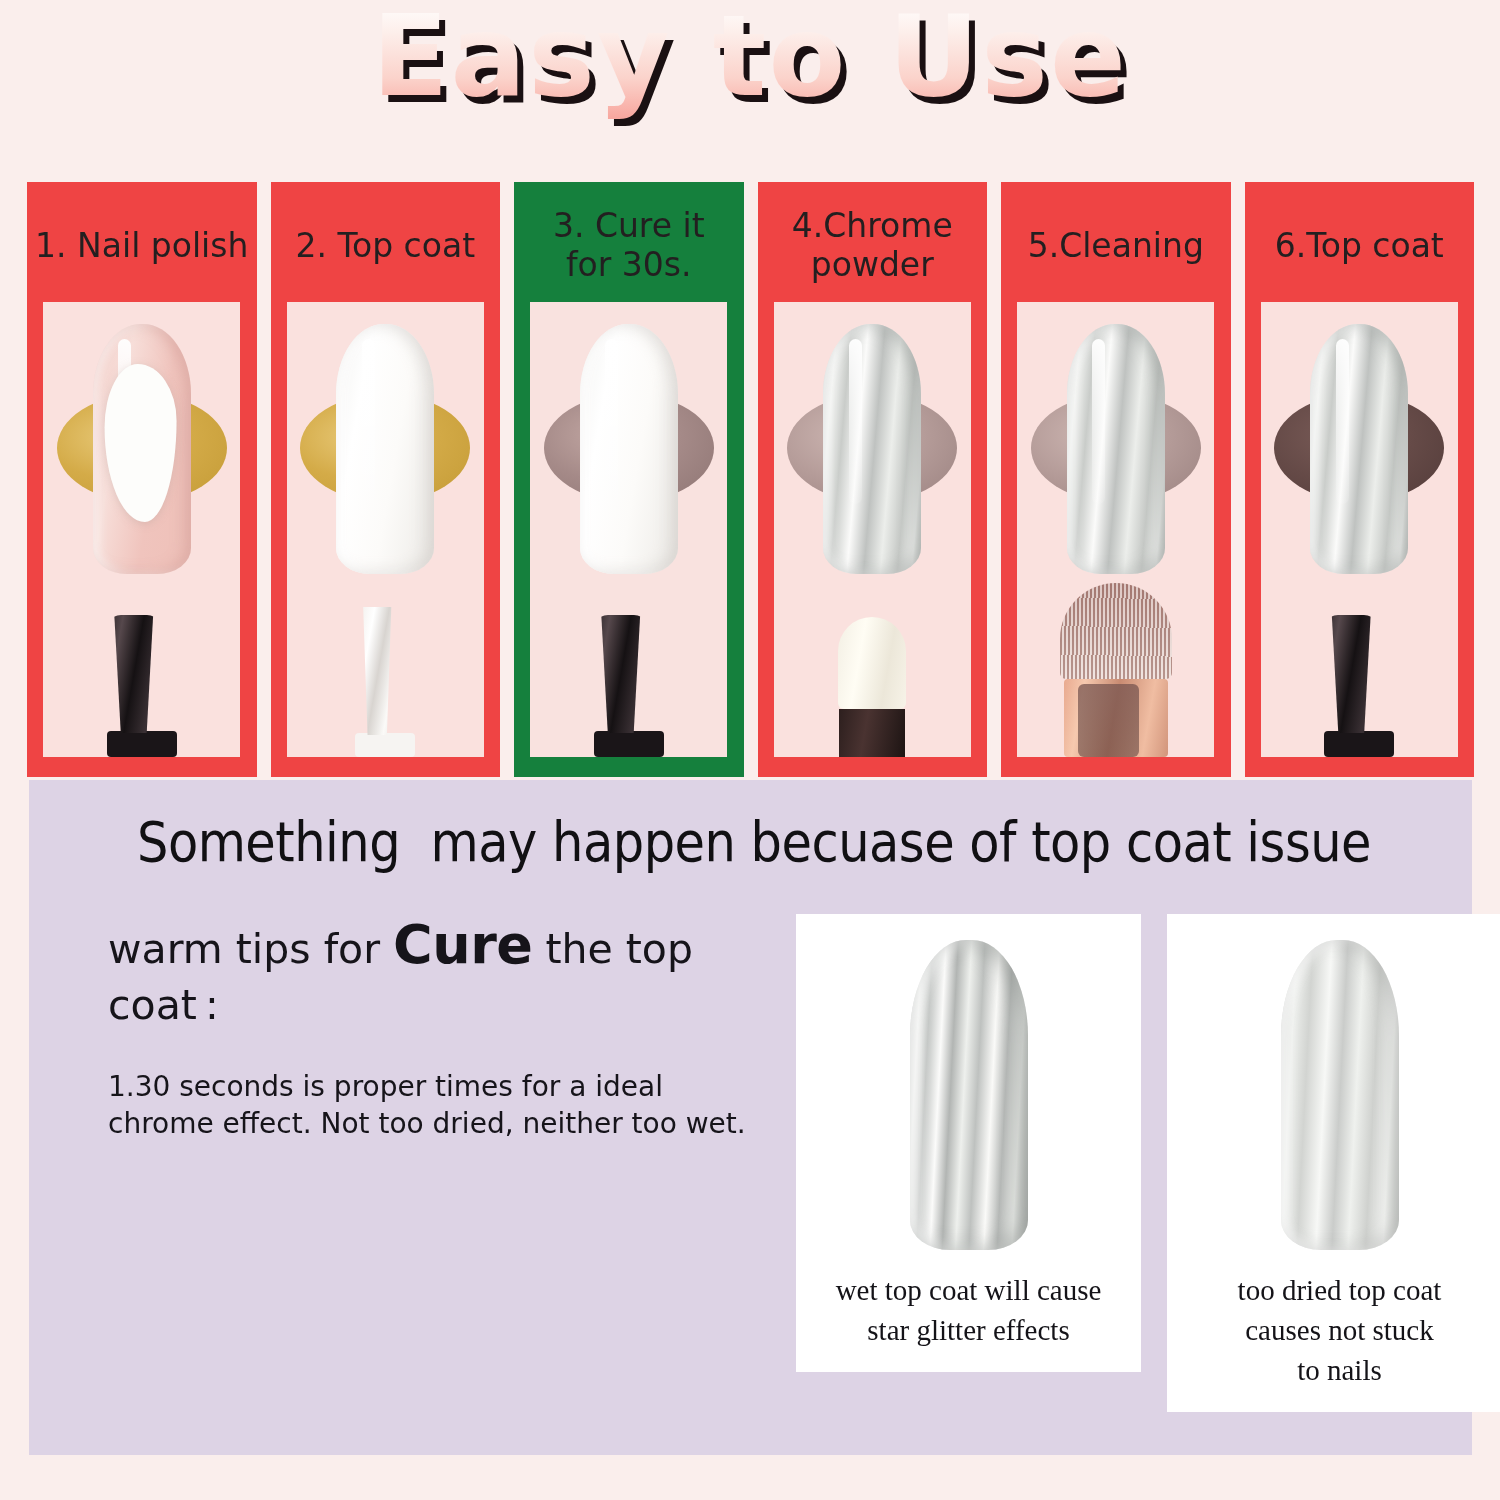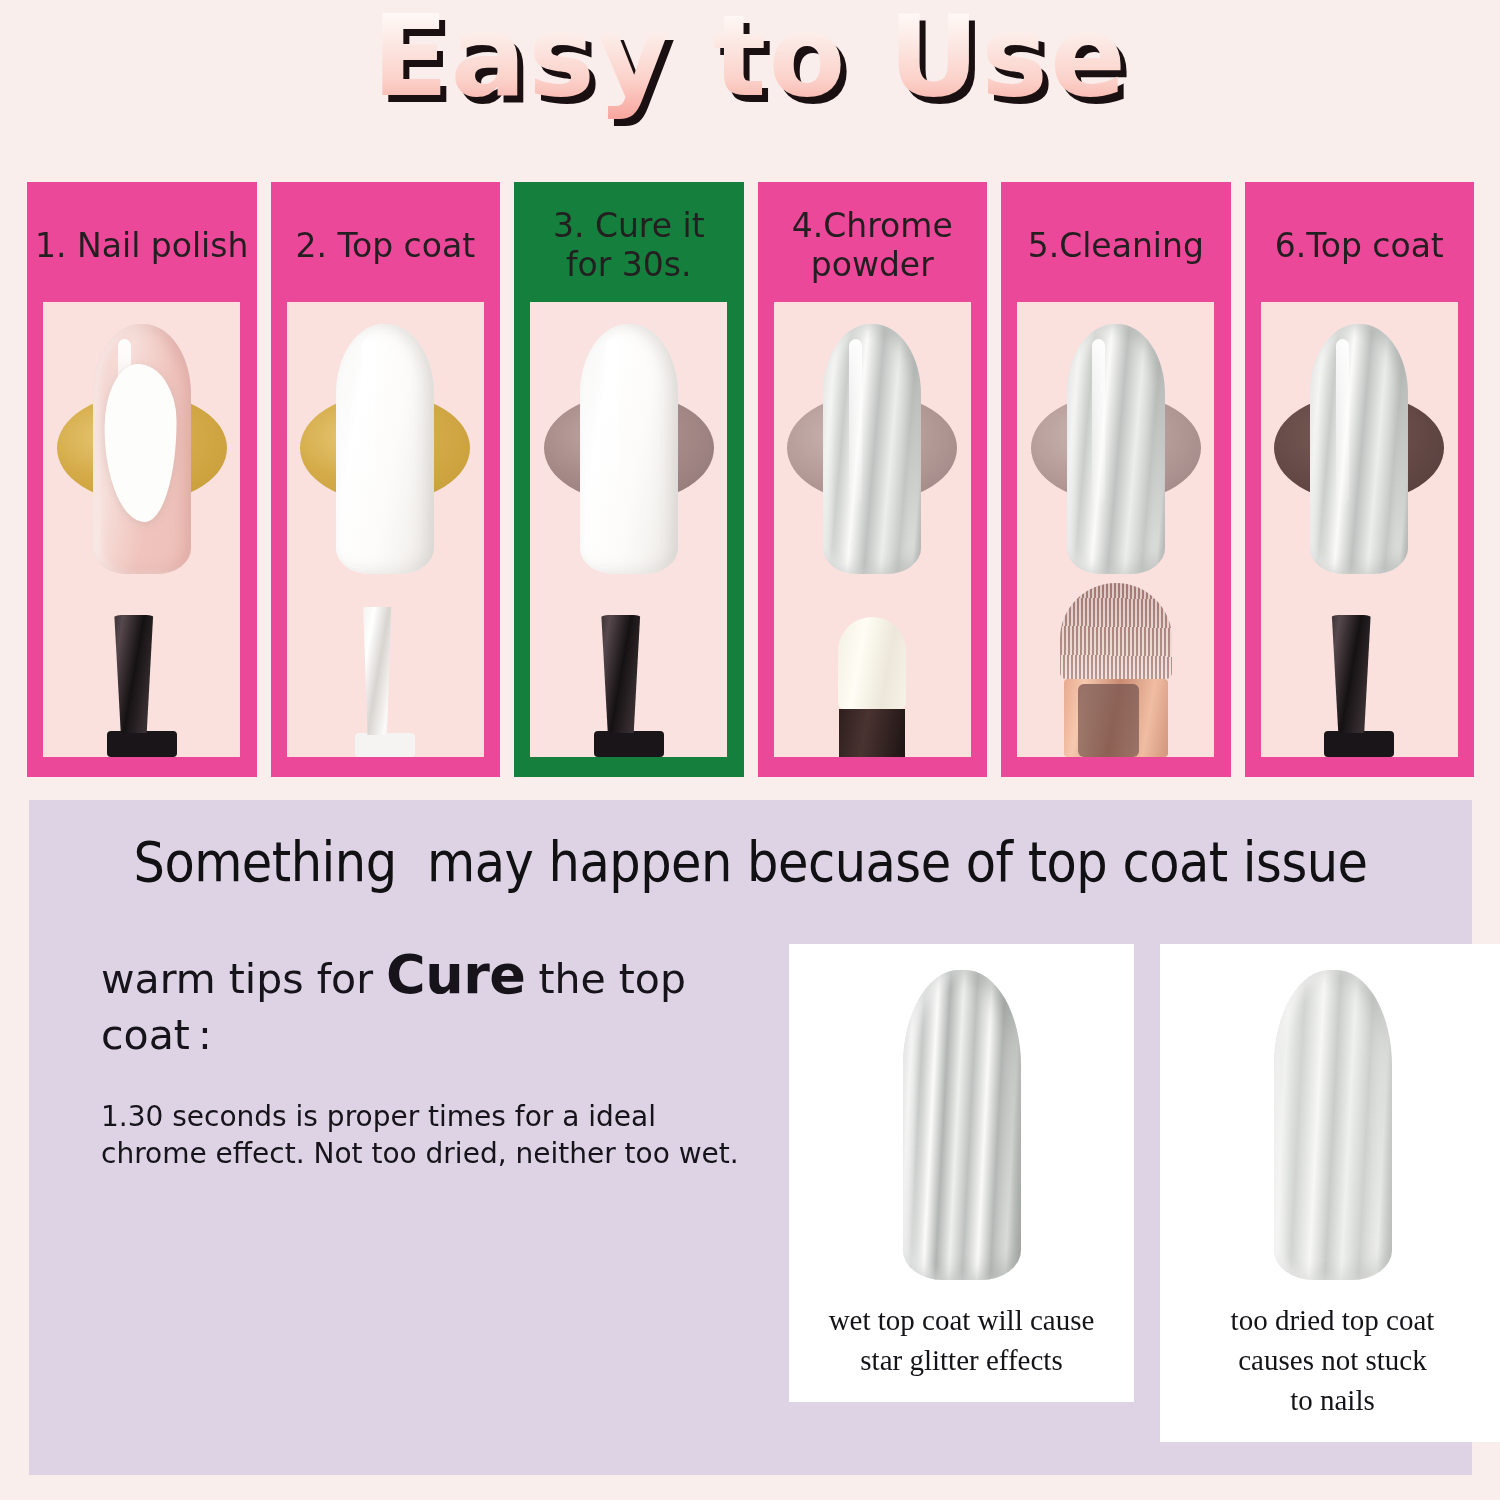--- a/index.html
+++ b/index.html
@@ -62,21 +62,21 @@
     gap: 14px;
   }
   .step-card {
     flex: 1 1 0;
     display: flex;
     flex-direction: column;
     align-items: center;
     padding-top: 8px;
     box-sizing: border-box;
   }
-  .step-card.pink   { background: #ec4899; }
+  .step-card.pink   { background: #ef4444; }
   .step-card.purple { background: #15803d; }
 
   .step-label {
     font-family: "DejaVu Sans", sans-serif;
     font-size: 33px;
     color: #231f20;
     text-align: center;
     line-height: 1.18;
     height: 112px;
     display: flex;
@@ -241,40 +241,40 @@
     width: 58%;
     height: 94%;
     background: linear-gradient(to bottom, rgba(120,85,80,.75), rgba(90,62,58,.55));
     border-radius: 6px;
   }
 
   
   .panel {
     position: absolute;
     left: 29px;
-    top: 800px;
+    top: 780px;
     width: 1443px;
     height: 675px;
     background: #ddd3e5;
     box-sizing: border-box;
-    padding: 20px 0 0 0;
+    padding: 20px 0 0 7px;
   }
   .panel-heading {
     font-family: "DejaVu Sans Condensed", "DejaVu Sans", sans-serif;
     font-size: 55px;
     color: #111013;
     text-align: center;
     line-height: 1.05;
     white-space: pre;
     margin: 14px 0 0 0;
     letter-spacing: -0.5px;
   }
   .panel-body {
     display: flex;
-    margin-top: 48px;
+    margin-top: 38px;
     padding: 0 26px 0 72px;
     box-sizing: border-box;
     gap: 28px;
   }
   .tips {
     width: 660px;
     flex: 0 0 660px;
   }
   .tip-lead {
     font-family: "DejaVu Sans", sans-serif;

